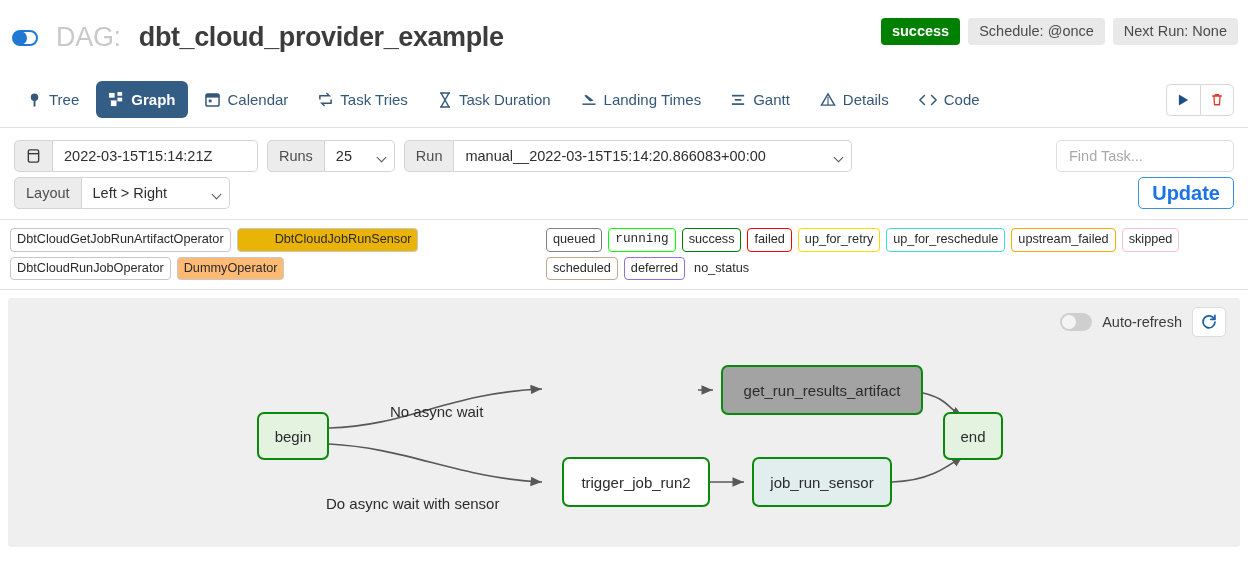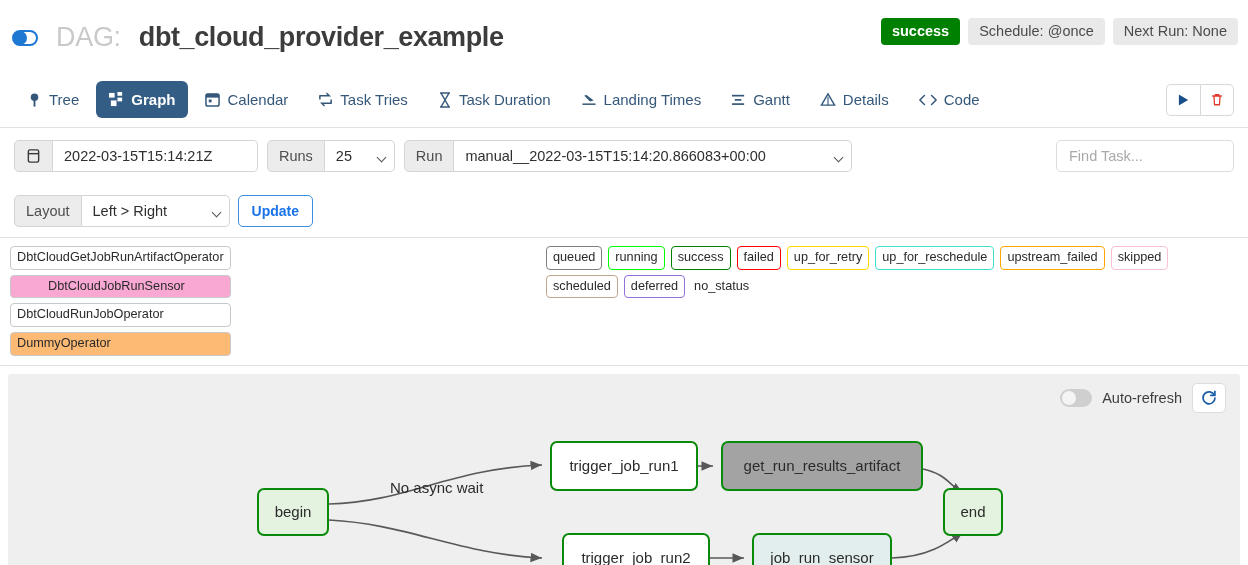--- a/index.html
+++ b/index.html
@@ -119,21 +119,21 @@
   }
   .icon-btn.left { border-radius: 5px 0 0 5px; border-right: none; }
   .icon-btn.right { border-radius: 0 5px 5px 0; }
 
   
   .filterbar {
     padding: 12px 14px 10px;
     border-bottom: 1px solid #e2e2e2;
   }
   .fb-row { display: flex; align-items: center; }
-  .fb-row + .fb-row { margin-top: 23px; }
+  .fb-row + .fb-row { margin-top: 5px; justify-content: space-between; }
   .grp { display: flex; align-items: stretch; }
   .addon {
     background: #ececec;
     border: 1px solid #d4d4d4;
     color: #4e4e4e;
     font-size: 14.5px;
     display: flex; align-items: center;
     padding: 0 11px;
     white-space: nowrap;
   }
@@ -161,21 +161,21 @@
     right: 9px; top: 13px;
     width: 6px; height: 6px;
     border-right: 1.6px solid #555;
     border-bottom: 1.6px solid #555;
     transform: rotate(45deg);
   }
   .btn-update {
     background: #ffffff;
     border: 1px solid #3a8fe0;
     color: #1a73e8;
-    font-size: 14px;
+    font-size: 20px;
     font-weight: 700;
     border-radius: 5px;
     padding: 0 13px;
     height: 32px;
     margin-left: 8px;
     cursor: pointer;
     font-family: "Liberation Sans", sans-serif;
   }
   .find-task {
     margin-left: auto;
@@ -192,21 +192,21 @@
   }
 
   
   .legends {
     padding: 8px 6px 9px;
     border-bottom: 1px solid #e2e2e2;
     display: flex;
     align-items: flex-start;
   }
   .legend-block { display: flex; flex-wrap: wrap; gap: 5px 6px; align-content: flex-start; }
-  .legend-ops { width: 540px; padding-left: 4px; flex-direction: column; }
+  .legend-ops { width: 540px; padding-left: 4px; }
   .legend-states { flex: 1; }
   .pill {
     font-size: 12.7px;
     line-height: 1;
     padding: 4px 6px 5px;
     border-radius: 4px;
     border: 1.6px solid #c8c8c8;
     background: #ffffff;
     color: #2a2a2a;
     white-space: nowrap;
@@ -433,28 +433,28 @@
       <div class="addon r-left">Layout</div>
       <div class="fld sel r-right" style="width:148px;">Left &gt; Right</div>
     </div>
     <button class="btn-update">Update</button>
   </div>
 </div>
 
 <div class="legends">
   <div class="legend-block legend-ops">
     <span class="pill">DbtCloudGetJobRunArtifactOperator</span>
-    <span class="pill" style="background:#f9a8d4;padding-left:37px;">DbtCloudJobRunSensor</span>
+    <span class="pill" style="background:#eab308;padding-left:37px;">DbtCloudJobRunSensor</span>
     <span class="pill">DbtCloudRunJobOperator</span>
     <span class="pill" style="background:#fdba74;">DummyOperator</span>
   </div>
 
   <div class="legend-block legend-states">
     <span class="pill" style="border-color:#808080;">queued</span>
-    <span class="pill" style="border-color:#00ff00;">running</span>
+    <span class="pill" style="border-color:#00ff00;font-family:Liberation Mono, monospace;">running</span>
     <span class="pill" style="border-color:#008000;">success</span>
     <span class="pill" style="border-color:#ff0000;">failed</span>
     <span class="pill" style="border-color:#ffd700;">up_for_retry</span>
     <span class="pill" style="border-color:#40e0d0;">up_for_reschedule</span>
     <span class="pill" style="border-color:#ffa500;">upstream_failed</span>
     <span class="pill" style="border-color:#f9c0d8;">skipped</span>
     <span class="pill" style="border-color:#c0a78f;">scheduled</span>
     <span class="pill" style="border-color:#9370db;">deferred</span>
     <span class="pill pill-plain">no_status</span>
   </div>
@@ -486,21 +486,20 @@
     <path d="M690,92 L705,92" stroke="#585858" stroke-width="1.6" fill="none" marker-end="url(#arr)"></path>
 
     <path d="M690,184 L736,184" stroke="#585858" stroke-width="1.6" fill="none" marker-end="url(#arr)"></path>
 
     <path d="M915,95 C938,100 940,110 955,119" stroke="#585858" stroke-width="1.6" fill="none" marker-end="url(#arr)"></path>
 
     <path d="M884,184 C920,183 938,170 955,158" stroke="#585858" stroke-width="1.6" fill="none" marker-end="url(#arr)"></path>
   </svg>
 
   <div class="node" style="left:249px; top:114px; width:72px;  height:48px; background:#e4f2e0;">begin</div>
-  <div class="node" style="left:542px; top:67px;  width:148px; height:50px; background:#ffffff;">trigger_job_run1</div>
   <div class="node" style="left:713px; top:67px;  width:202px; height:50px; background:#a3a3a3;">get_run_results_artifact</div>
   <div class="node" style="left:554px; top:159px; width:148px; height:50px; background:#ffffff;">trigger_job_run2</div>
   <div class="node" style="left:744px; top:159px; width:140px; height:50px; background:#e2eeed;">job_run_sensor</div>
   <div class="node" style="left:935px; top:114px; width:60px;  height:48px; background:#e4f2e0;">end</div>
 
   <div class="edge-label" style="left:382px; top:105px;">No async wait</div>
   <div class="edge-label" style="left:318px; top:197px;">Do async wait with sensor</div>
 </div>
 
 </body></html>

